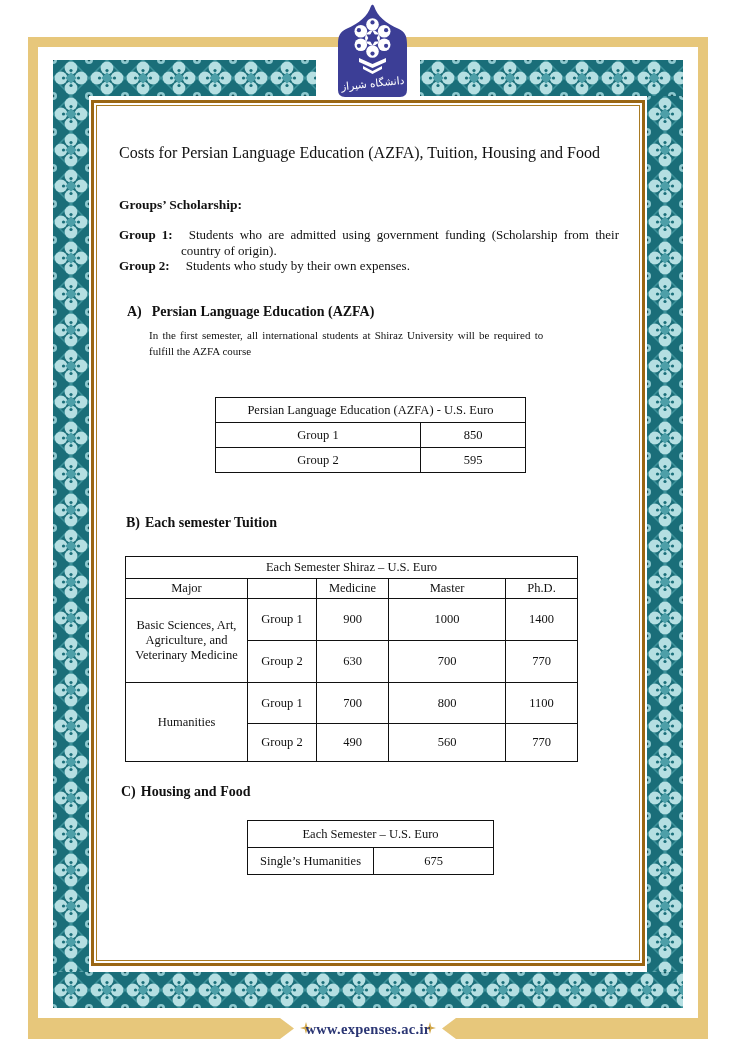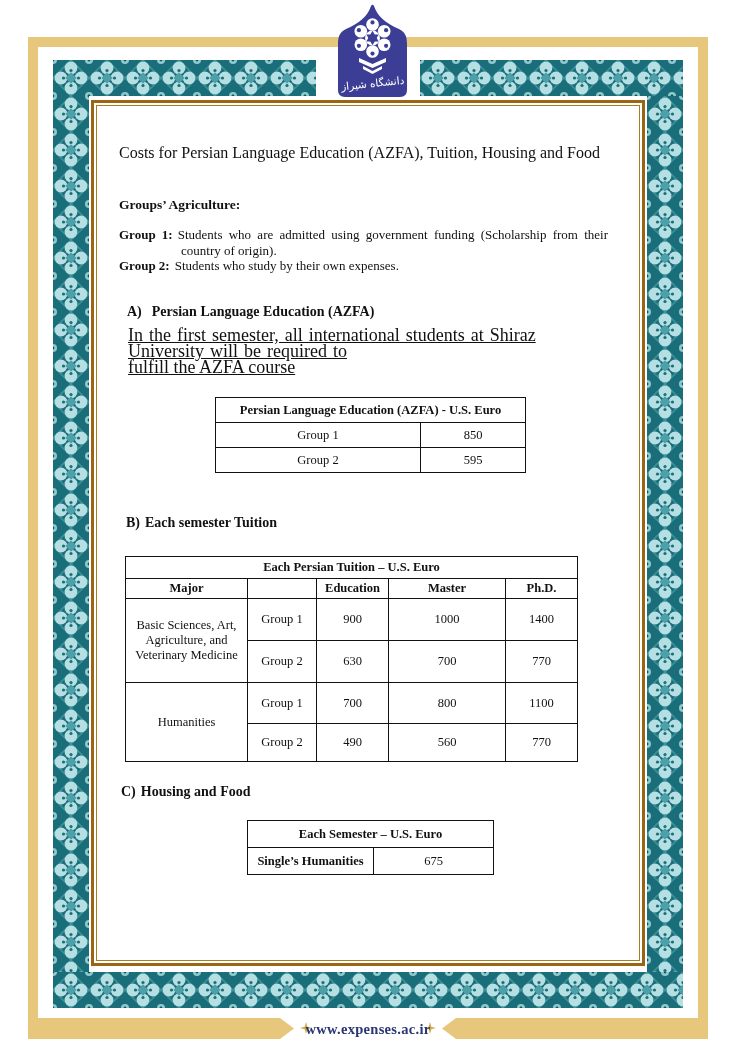--- a/index.html
+++ b/index.html
@@ -30,37 +30,37 @@
                  border:3px solid #9a6613; box-sizing:border-box; }
   .frame-inner { left:96px; top:105px; width:544px; height:856px;
                  border:1px solid #a97b23; box-sizing:border-box; }
 
   
   .doc-title { left:119px; top:125px; width:512px; font-size:16px; font-weight:normal; line-height:23px;margin-top:16px; }
   .groups-heading { left:119px; top:197px; font-size:13.5px; font-weight:bold; }
   .groups-block { left:119px; top:227px; width:505px; font-size:13px; line-height:15.6px; }
   .g-line1 { word-spacing:3px; }
   .g-indent { padding-left:62px; }
-  .lead { font-weight:bold; margin-right:5px; }
+  .lead { font-weight:bold; margin-right:16px; }
   .sec-heading { font-size:14px; font-weight:bold; }
   .sec-a { left:119px; top:304px;margin-left:8px; }
   .sec-a .sec-label { margin-right:10px; }
   .sec-b { left:126px; top:515px; }
   .sec-b .sec-label { margin-right:5px; }
   .sec-c { left:121px; top:784px; }
   .sec-c .sec-label { margin-right:5px; }
-  .para-a { left:128px; top:327px; width:482px; font-size:18px; line-height:16px;text-decoration:underline; }
+  .para-a { left:149px; top:327px; width:482px; font-size:11px; line-height:16px; }
   .para-a .p-line1 { word-spacing:1.5px; }
 
   
   table { border-collapse:collapse; table-layout:fixed; position:absolute; }
   td, th { border:1px solid #111; text-align:center; vertical-align:middle;
            font-size:12.5px; font-weight:normal; padding:0 2px; box-sizing:border-box;
            font-family:"Liberation Serif","DejaVu Serif",serif; }
-  .th-b { font-weight:bold;margin-top:31px; }
+  .th-b { font-weight:normal;margin-top:31px; }
   .tbl-azfa    { left:215px; top:397px; width:310px; }
   .tbl-tuition { left:125px; top:556px; width:452px; }
   .tbl-housing { left:247px; top:820px; width:246px; }
 
   
   .footer-url { left:0; top:1021px; width:736px; text-align:center;
                 font-size:14.5px; font-weight:bold; color:#2b3674; letter-spacing:0.3px; }
 
   
   .logo { left:333px; top:2px; width:79px; height:95px; }
@@ -146,21 +146,21 @@
     </g>
     <g fill="#ffffff">
       <path d="M26 56 L39.5 62 L53 56 L53 60 L39.5 66 L26 60 Z"></path>
       <path d="M30 64 L39.5 69 L49 64 L49 67 L39.5 72 L30 67 Z"></path>
     </g>
     <text x="40" y="85" text-anchor="middle" font-size="10.5" fill="#ffffff" font-family="DejaVu Sans, sans-serif" transform="rotate(-6 40 85)">دانشگاه شیراز</text>
   </svg>
 
   <div class="abs doc-title">Costs for Persian Language Education (AZFA), Tuition, Housing and Food</div>
 
-  <div class="abs groups-heading">Groups’ Agriculture:</div>
+  <div class="abs groups-heading">Groups’ Scholarship:</div>
   <div class="abs groups-block">
     <div class="g-line1">
       <b class="lead">Group 1:</b><span>Students who are admitted using government funding (Scholarship from their</span>
     </div>
     <div class="g-indent">country of origin).</div>
     <div>
       <b class="lead">Group 2:</b><span>Students who study by their own expenses.</span>
     </div>
   </div>
 
@@ -199,26 +199,26 @@
   <table class="tbl-tuition">
     <colgroup>
       <col style="width:122px">
         <col style="width:69px">
         <col style="width:72px">
         <col style="width:117px">
         <col style="width:72px">
     </colgroup>
     <tbody>
         <tr style="height:22px">
-      <td colspan="5" class="th-b">Each Persian Tuition – U.S. Euro</td>
+      <td colspan="5" class="th-b">Each Semester Shiraz – U.S. Euro</td>
     </tr>
     <tr style="height:20px">
       <td class="th-b">Major</td>
       <td></td>
-      <td class="th-b">Education</td>
+      <td class="th-b">Medicine</td>
       <td class="th-b">Master</td>
       <td class="th-b">Ph.D.</td>
     </tr>
     <tr style="height:42px">
       <td rowspan="2">Basic Sciences, Art, Agriculture, and Veterinary Medicine</td>
       <td>Group 1</td>
       <td>900</td>
       <td>1000</td>
       <td>1400</td>
     </tr>

